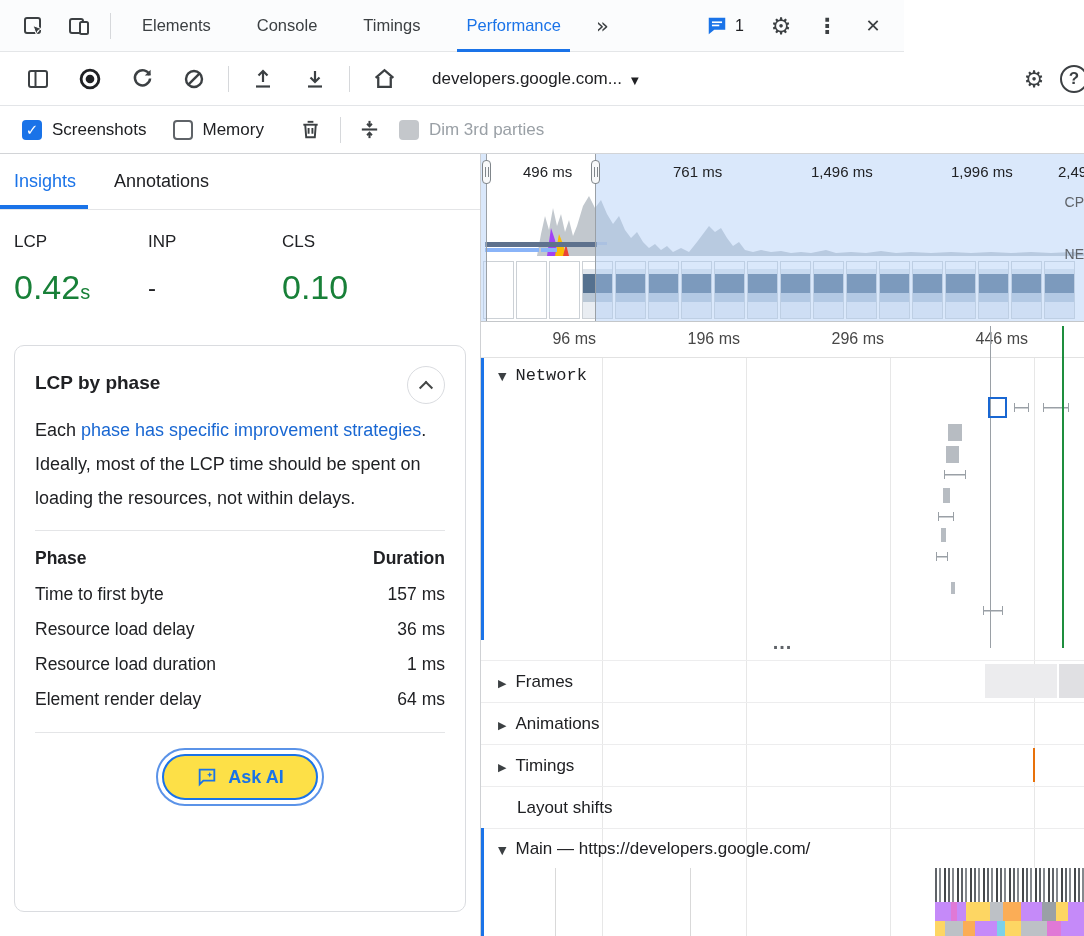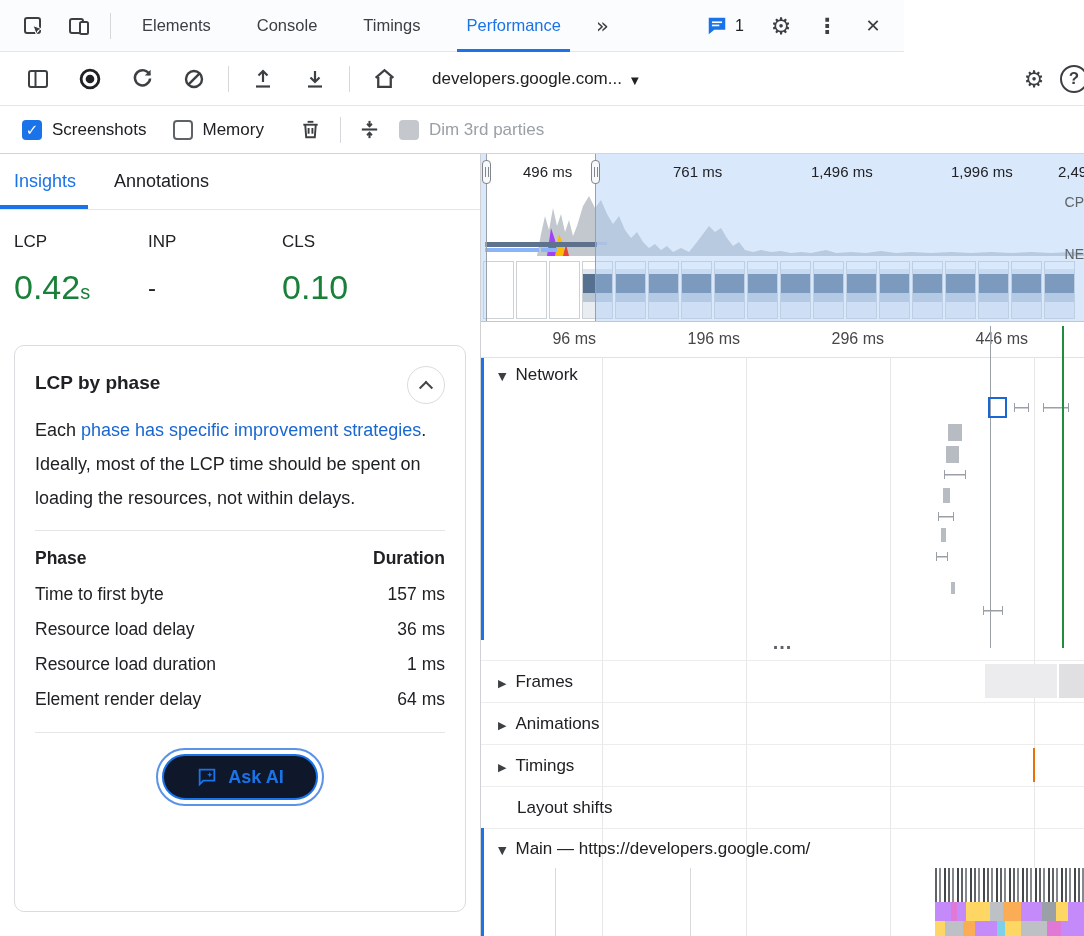--- a/index.html
+++ b/index.html
@@ -71,21 +71,21 @@
   .card-head{ display:flex; justify-content:space-between; align-items:flex-start; }
   .card-title{ font-size:19px; font-weight:700; color:#202124; padding-top:6px; }
   .collapse-btn{ width:38px; height:38px; border:1px solid #dadce0; border-radius:50%; background:#fff; display:flex; align-items:center; justify-content:center; cursor:pointer; }
   .chev-up{ width:10px; height:10px; border-left:2px solid #444746; border-top:2px solid #444746; transform:rotate(45deg) translate(2px,2px); }
   .desc{ margin-top:10px; font-size:18px; line-height:1.88; color:#202124; }
   .desc a{ color:var(--link,#1967d2); cursor:pointer; }
   hr.div{ border:none; border-top:1px solid #e4e5e7; margin:15px 0; }
   .tbl-head{ display:flex; justify-content:space-between; font-weight:700; font-size:17.5px; color:#202124; padding:2px 0 8px; }
   .tbl-row{ display:flex; justify-content:space-between; font-size:17.5px; color:#202124; padding:7px 0; }
   .askai-outer{ margin:6px auto 0; width:fit-content; border:2px solid #5b93e8; border-radius:34px; padding:4px; }
-  .askai-btn{ display:flex; align-items:center; gap:10px; border:2px solid var(--accent,#1a73e8); color:var(--accent,#1a73e8); border-radius:26px; padding:10px 32px; font-size:18px; font-weight:700; background:#0f172a; cursor:pointer; }
+  .askai-btn{ display:flex; align-items:center; gap:10px; border:2px solid var(--accent,#1a73e8); color:var(--accent,#1a73e8); border-radius:26px; padding:10px 32px; font-size:18px; font-weight:700; background:#fde047; cursor:pointer; }
 
   
   .rightpanel{ position:absolute; left:481px; top:154px; width:603px; height:782px; overflow:hidden; background:#fff; }
 
   
   .overview{ position:absolute; left:0; top:0; width:603px; height:168px; border-bottom:1px solid #c4c7ca; overflow:hidden; background:#fff; }
   .ov-label{ position:absolute; top:9px; font-size:15px; color:#202124; z-index:6; white-space:nowrap; }
   .ov-side-label{ position:absolute; right:0px; font-size:14px; color:#5f6368; z-index:6; }
   .ov-cpu{ position:absolute; left:0; top:30px; z-index:1; }
   .ov-netbar{ position:absolute; z-index:2; }
@@ -382,21 +382,21 @@
   </div>
 
   <div class="gridline" style="left:121px;"></div>
   <div class="gridline" style="left:265px;"></div>
   <div class="gridline" style="left:409px;"></div>
   <div class="gridline" style="left:553px;"></div>
   <div class="vline-gray"></div>
   <div class="vline-green"></div>
 
   <div class="blue-bar" style="top:204px; height:282px;"></div>
-  <div class="sec-header" style="top:204px; height:34px;">
+  <div class="sec-header" style="top:204px; height:34px;font-family:Liberation Mono, monospace;">
     <span class="tri-down"></span>
     <span>Network</span>
   </div>
   <div class="req-selected"></div>
   <div class="nwsk" style="left:533px; top:249px; width:15px;"></div>
   <div class="nwsk" style="left:562px; top:249px; width:26px;"></div>
   <div class="nbar" style="left:467px; top:270px; width:14px; height:17px;"></div>
   <div class="nbar" style="left:465px; top:292px; width:13px; height:17px;"></div>
   <div class="nwsk" style="left:463px; top:316px; width:22px;"></div>
   <div class="nbar" style="left:462px; top:334px; width:7px; height:15px;"></div>

